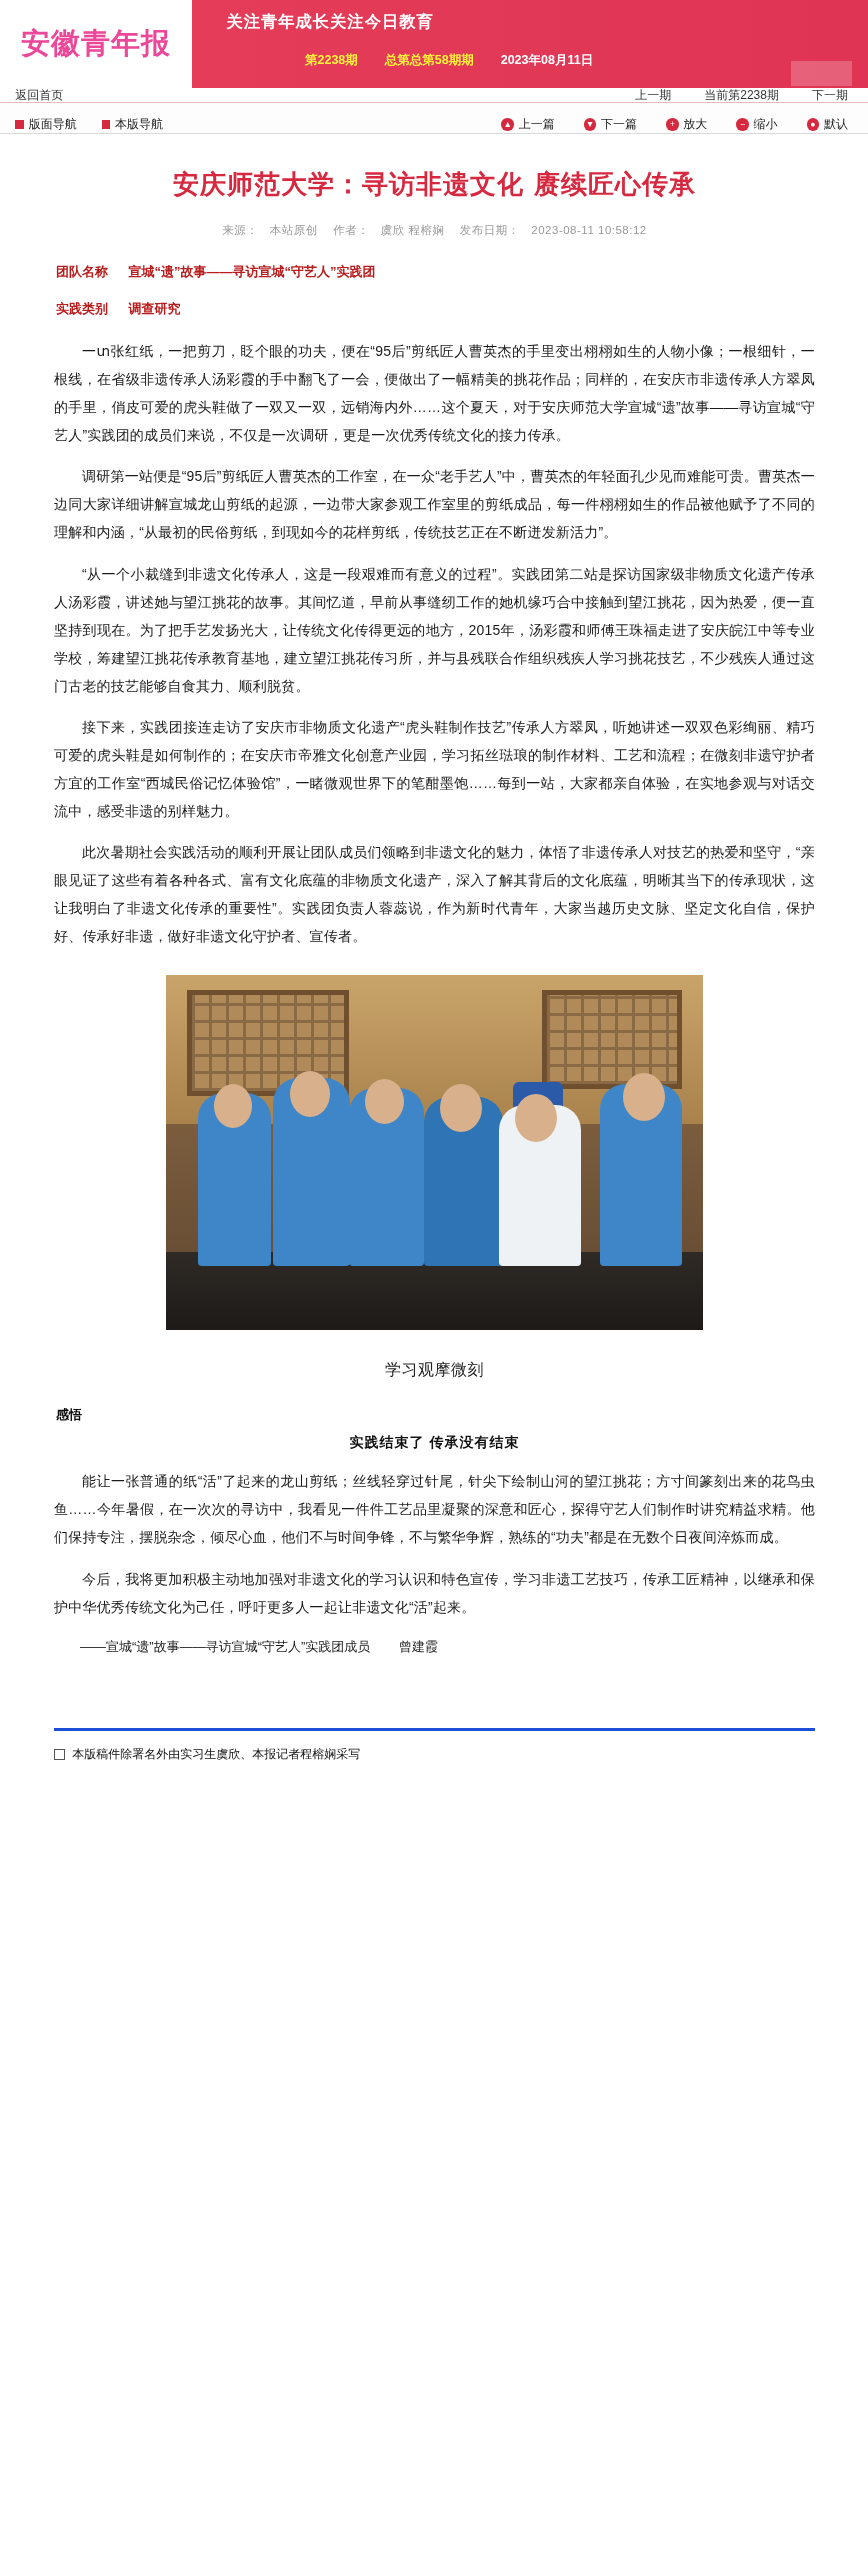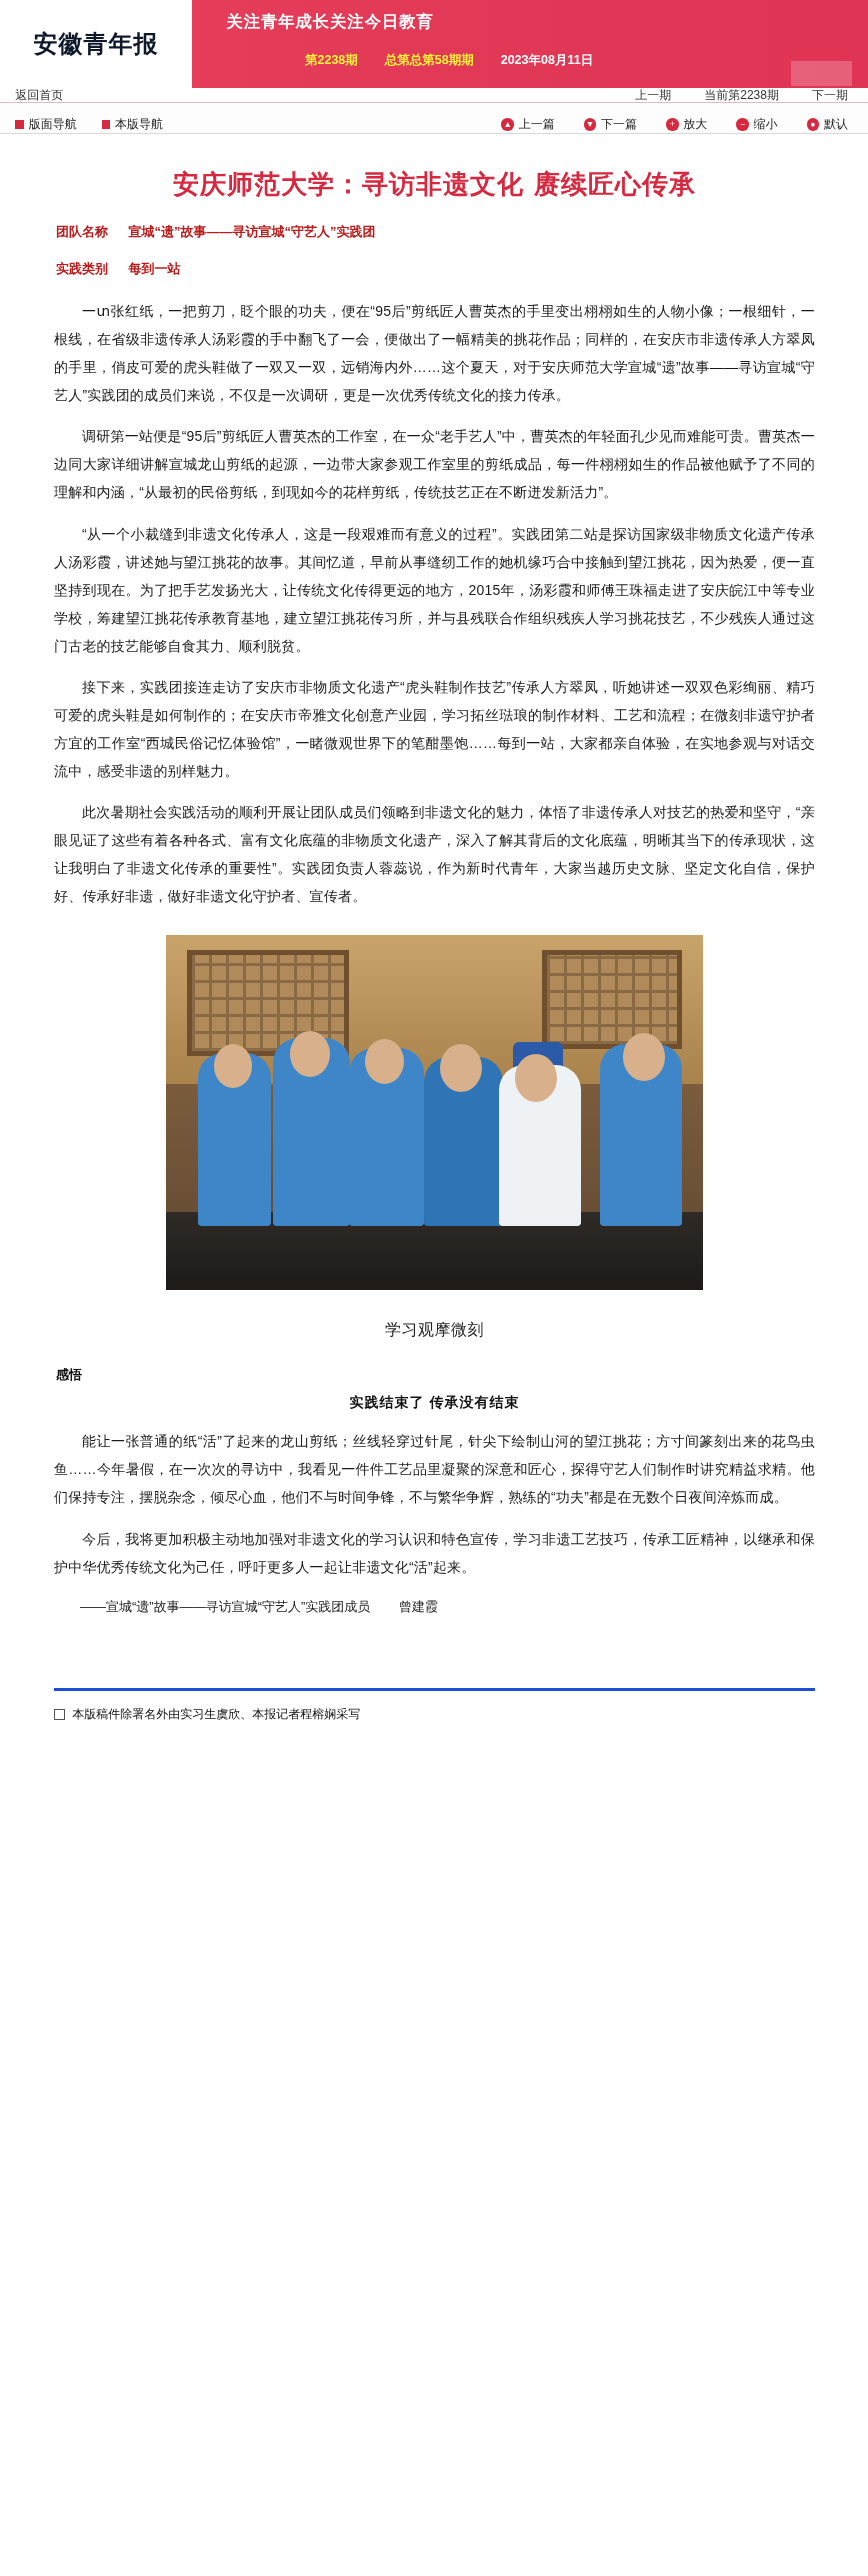--- a/index.html
+++ b/index.html
@@ -37,22 +37,22 @@
     z-index: 3;
     width: 192px;
     display: flex;
     align-items: center;
     justify-content: center;
     background: #ffffff;
   }
   .logo-text {
     font-family: Liberation Sans, sans-serif;
     font-weight: bold;
-    font-size: 24px;
-    color: #0f172a;
+    font-size: 29px;
+    color: #ec4899;
     letter-spacing: 1px;
     white-space: nowrap;
   }
   .masthead-right {
     position: relative;
     z-index: 3;
     flex: 1;
     display: flex;
     flex-direction: column;
     padding: 9.6px 13.4px 5.8px 21px;
@@ -322,29 +322,34 @@
         <i class="circ">●</i>
         <span>默认</span>
       </span>
     </div>
   </div>
 
   <div class="article">
 
     <h1 class="headline">安庆师范大学：寻访非遗文化 赓续匠心传承</h1>
 
+    <div class="byline">
+      <span>来源：</span><span>本站原创</span>
+      <span>作者：</span><span>虞欣    程榕娴</span>
+      <span>发布日期：</span><span>2023-08-11 10:58:12</span>
+    </div>
 
     <div class="meta-row">
       <span class="meta-label">团队名称</span>
       <span class="meta-value">宣城“遗”故事——寻访宣城“守艺人”实践团</span>
     </div>
 
     <div class="meta-row">
       <span class="meta-label">实践类别</span>
-      <span class="meta-value">每到一站</span>
+      <span class="meta-value">调查研究</span>
     </div>
 
     <p class="body-p">一տ张红纸，一把剪刀，眨个眼的功夫，便在“95后”剪纸匠人曹英杰的手里变出栩栩如生的人物小像；一根细针，一根线，在省级非遗传承人汤彩霞的手中翻飞了一会，便做出了一幅精美的挑花作品；同样的，在安庆市非遗传承人方翠凤的手里，俏皮可爱的虎头鞋做了一双又一双，远销海内外……这个夏天，对于安庆师范大学宣城“遗”故事——寻访宣城“守艺人”实践团的成员们来说，不仅是一次调研，更是一次优秀传统文化的接力传承。</p>
     <p class="body-p">调研第一站便是“95后”剪纸匠人曹英杰的工作室，在一众“老手艺人”中，曹英杰的年轻面孔少见而难能可贵。曹英杰一边同大家详细讲解宣城龙山剪纸的起源，一边带大家参观工作室里的剪纸成品，每一件栩栩如生的作品被他赋予了不同的理解和内涵，“从最初的民俗剪纸，到现如今的花样剪纸，传统技艺正在不断迸发新活力”。</p>
     <p class="body-p">“从一个小裁缝到非遗文化传承人，这是一段艰难而有意义的过程”。实践团第二站是探访国家级非物质文化遗产传承人汤彩霞，讲述她与望江挑花的故事。其间忆道，早前从事缝纫工作的她机缘巧合中接触到望江挑花，因为热爱，便一直坚持到现在。为了把手艺发扬光大，让传统文化传得更远的地方，2015年，汤彩霞和师傅王珠福走进了安庆皖江中等专业学校，筹建望江挑花传承教育基地，建立望江挑花传习所，并与县残联合作组织残疾人学习挑花技艺，不少残疾人通过这门古老的技艺能够自食其力、顺利脱贫。</p>
     <p class="body-p">接下来，实践团接连走访了安庆市非物质文化遗产“虎头鞋制作技艺”传承人方翠凤，听她讲述一双双色彩绚丽、精巧可爱的虎头鞋是如何制作的；在安庆市帝雅文化创意产业园，学习拓丝琺琅的制作材料、工艺和流程；在微刻非遗守护者方宜的工作室“西城民俗记忆体验馆”，一睹微观世界下的笔酣墨饱……每到一站，大家都亲自体验，在实地参观与对话交流中，感受非遗的别样魅力。</p>
     <p class="body-p">此次暑期社会实践活动的顺利开展让团队成员们领略到非遗文化的魅力，体悟了非遗传承人对技艺的热爱和坚守，“亲眼见证了这些有着各种各式、富有文化底蕴的非物质文化遗产，深入了解其背后的文化底蕴，明晰其当下的传承现状，这让我明白了非遗文化传承的重要性”。实践团负责人蓉蕊说，作为新时代青年，大家当越历史文脉、坚定文化自信，保护好、传承好非遗，做好非遗文化守护者、宣传者。</p>
 
     <div class="figure">
       <div class="photo">

